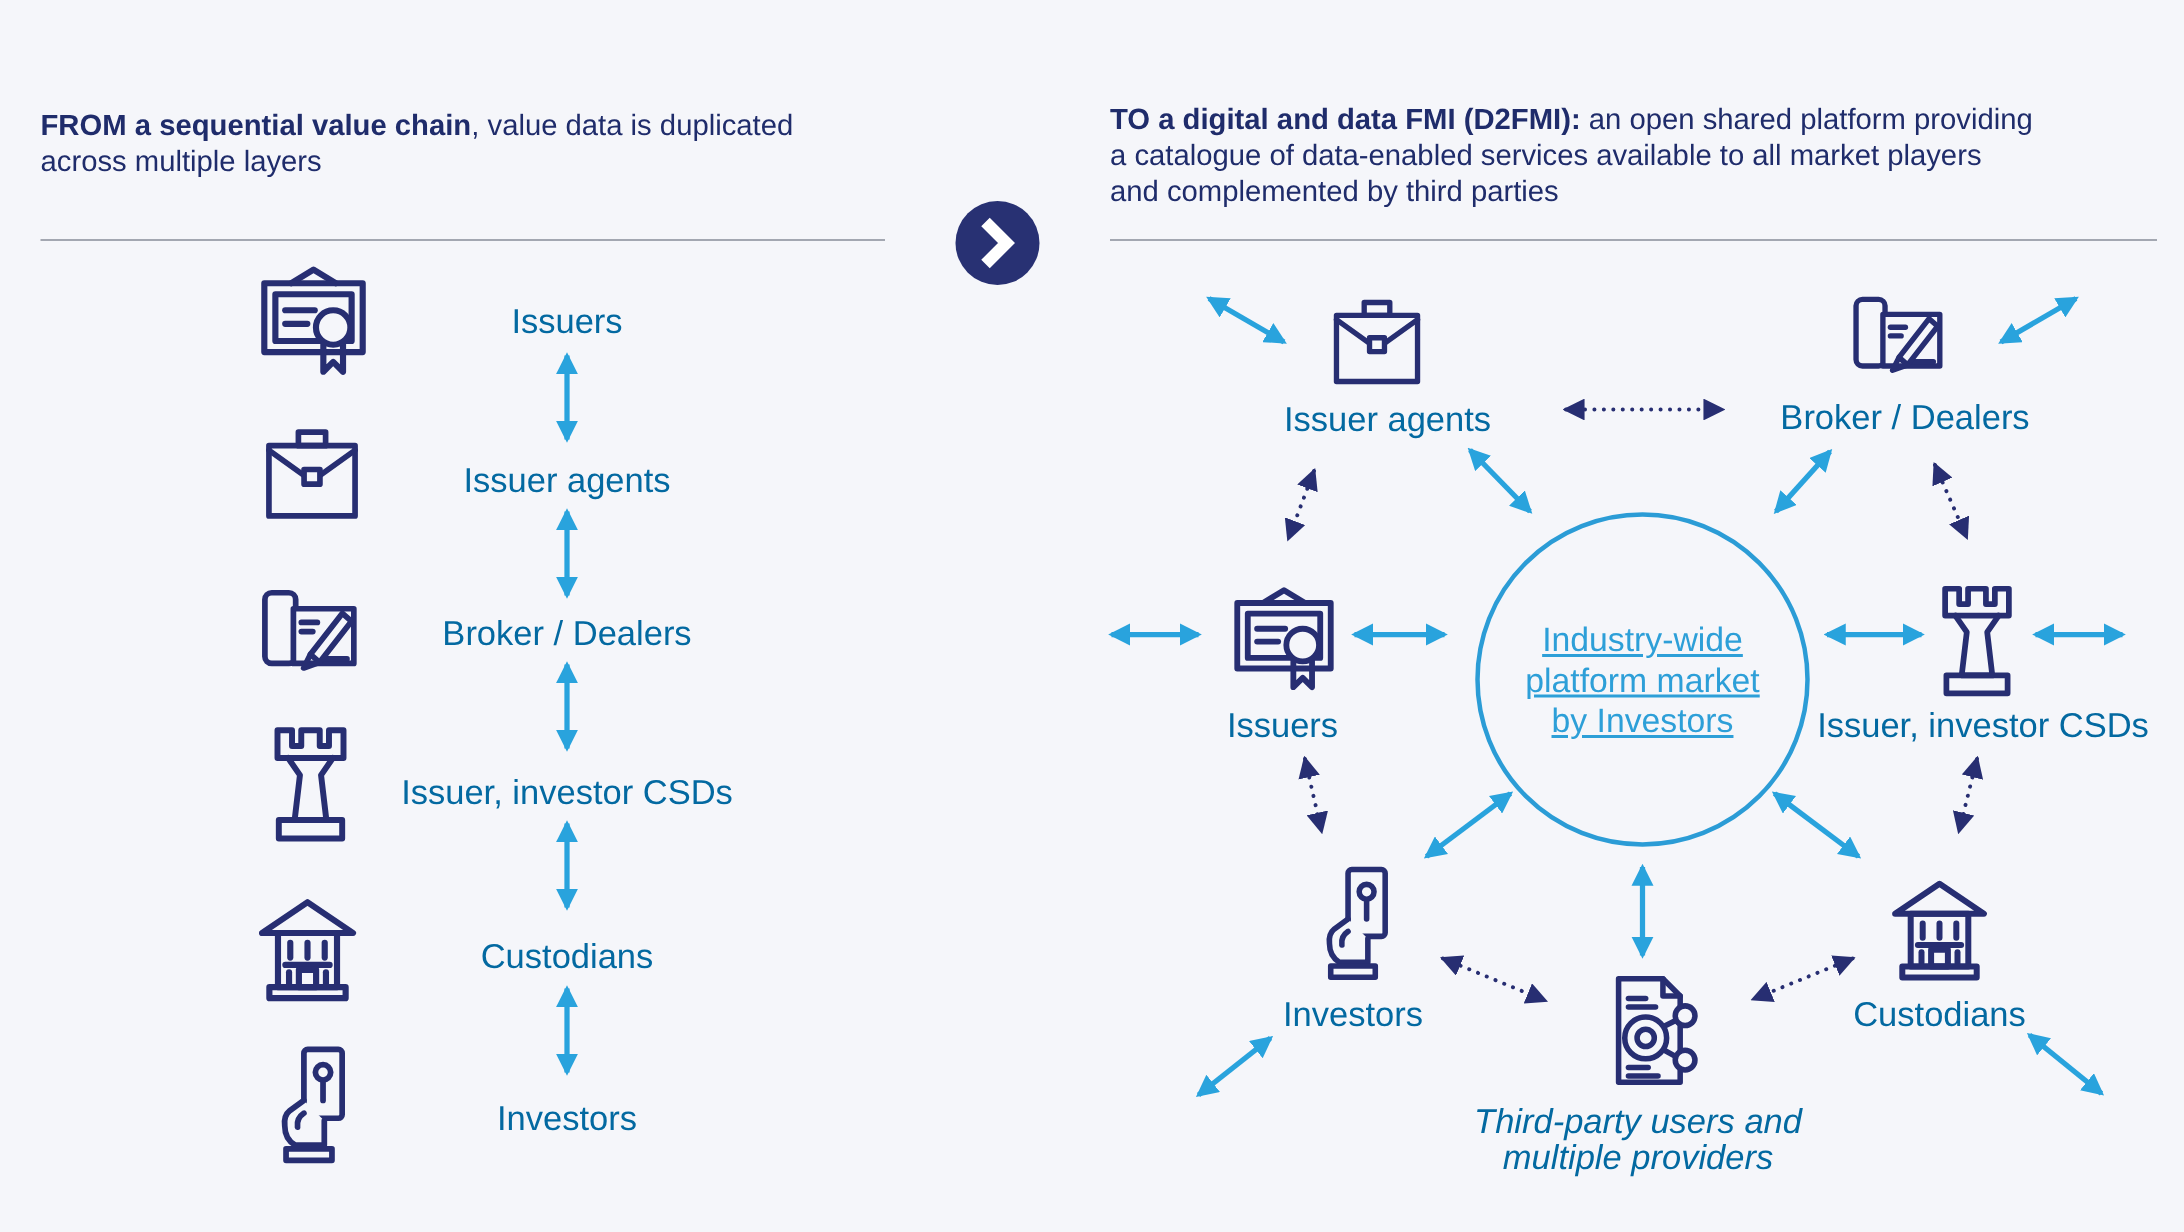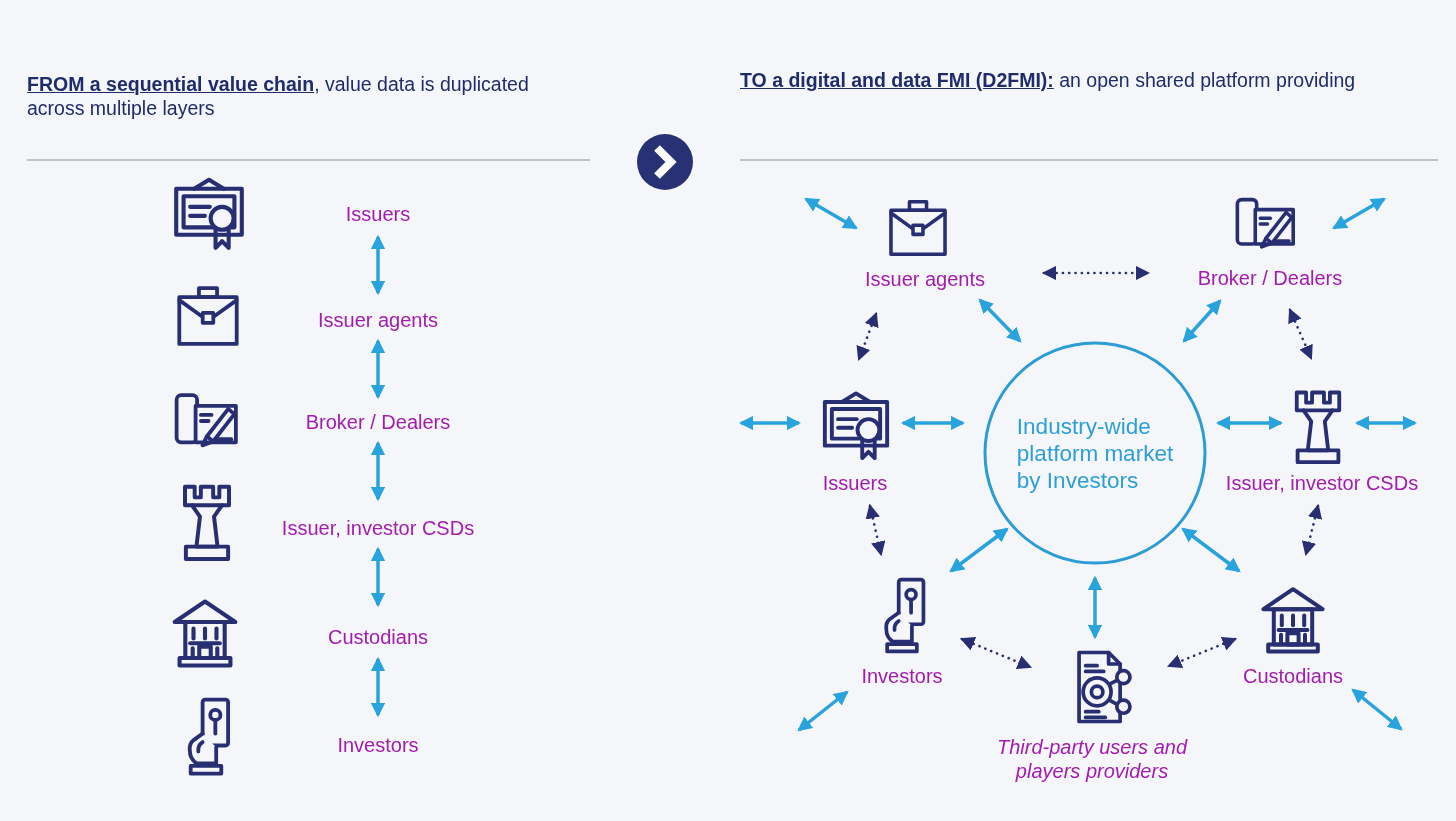--- a/index.html
+++ b/index.html
@@ -1,21 +1,21 @@
 <!DOCTYPE html>
 <html><head>
 <meta charset="utf-8">
 <style>
   html,body{margin:0;padding:0;background:#f5f6fa;font-family:"Liberation Sans",sans-serif;}
   .canvas{position:relative;width:1456px;height:821px;background:#f5f6fa;overflow:hidden;}
   .layer{position:absolute;left:0;top:0;}
   .title{position:absolute;color:#1f2c6b;font-size:19.5px;line-height:24px;white-space:nowrap;}
-  .title b{font-weight:bold;text-decoration:underline;}
-  .nodelabel{position:absolute;transform:translateX(-50%);color:#a21caf;font-size:20px;line-height:24px;white-space:nowrap;text-align:center;}
-  .center-text{position:absolute;transform:translateX(-50%);color:#2d9fd8;font-size:22.5px;line-height:27px;text-align:left;white-space:nowrap;}
+  .title b{font-weight:bold;}
+  .nodelabel{position:absolute;transform:translateX(-50%);color:#0369a1;font-size:23px;line-height:24px;white-space:nowrap;text-align:center;}
+  .center-text{position:absolute;transform:translateX(-50%);color:#2d9fd8;font-size:22.5px;line-height:27px;text-align:center;white-space:nowrap;text-decoration:underline;}
   .arr{stroke:#29a3dd;stroke-width:3.5;fill:none;}
   .dot{stroke:#272e72;stroke-width:2.6;fill:none;stroke-linecap:round;stroke-dasharray:0.1 6.2;}
   .ring{stroke:#2b9cd6;stroke-width:3;fill:none;}
   .divider{stroke:#878c99;stroke-width:1;}
   .ic{stroke:#272e72;fill:none;stroke-linejoin:round;stroke-linecap:round;}
   .icfill{fill:#f5f6fa;}
 </style>
 </head>
 <body>
 
@@ -183,39 +183,40 @@
     </g>
   </svg>
 
   <div class="title" style="left:27px;top:72px;">
     <b>FROM a sequential value chain</b><span>, value data is duplicated</span><br>
     <span>across multiple layers</span>
   </div>
 
   <div class="title" style="left:740px;top:68px;">
     <b>TO a digital and data FMI (D2FMI):</b><span> an open shared platform providing</span><br>
-    <br>
+    <span>a catalogue of data-enabled services available to all market players</span><br>
+    <span>and complemented by third parties</span>
   </div>
 
   <div class="nodelabel" style="left:378px;top:202px;">Issuers</div>
   <div class="nodelabel" style="left:378px;top:308px;">Issuer agents</div>
   <div class="nodelabel" style="left:378px;top:410px;">Broker / Dealers</div>
   <div class="nodelabel" style="left:378px;top:516px;">Issuer, investor CSDs</div>
   <div class="nodelabel" style="left:378px;top:625px;">Custodians</div>
   <div class="nodelabel" style="left:378px;top:733px;">Investors</div>
 
   <div class="nodelabel" style="left:925px;top:267px;">Issuer agents</div>
   <div class="nodelabel" style="left:1270px;top:266px;">Broker / Dealers</div>
   <div class="nodelabel" style="left:855px;top:471px;">Issuers</div>
   <div class="nodelabel" style="left:1322px;top:471px;">Issuer, investor CSDs</div>
   <div class="nodelabel" style="left:902px;top:664px;">Investors</div>
   <div class="nodelabel" style="left:1293px;top:664px;">Custodians</div>
   <div class="nodelabel" style="left:1092px;top:735px;font-style:italic;">
     <div>Third-party users and</div>
-    <div>players providers</div>
+    <div>multiple providers</div>
   </div>
 
   <div class="center-text" style="left:1095px;top:413px;">
     <div>Industry-wide</div>
     <div>platform market</div>
     <div>by Investors</div>
   </div>
 
 </div>
 

